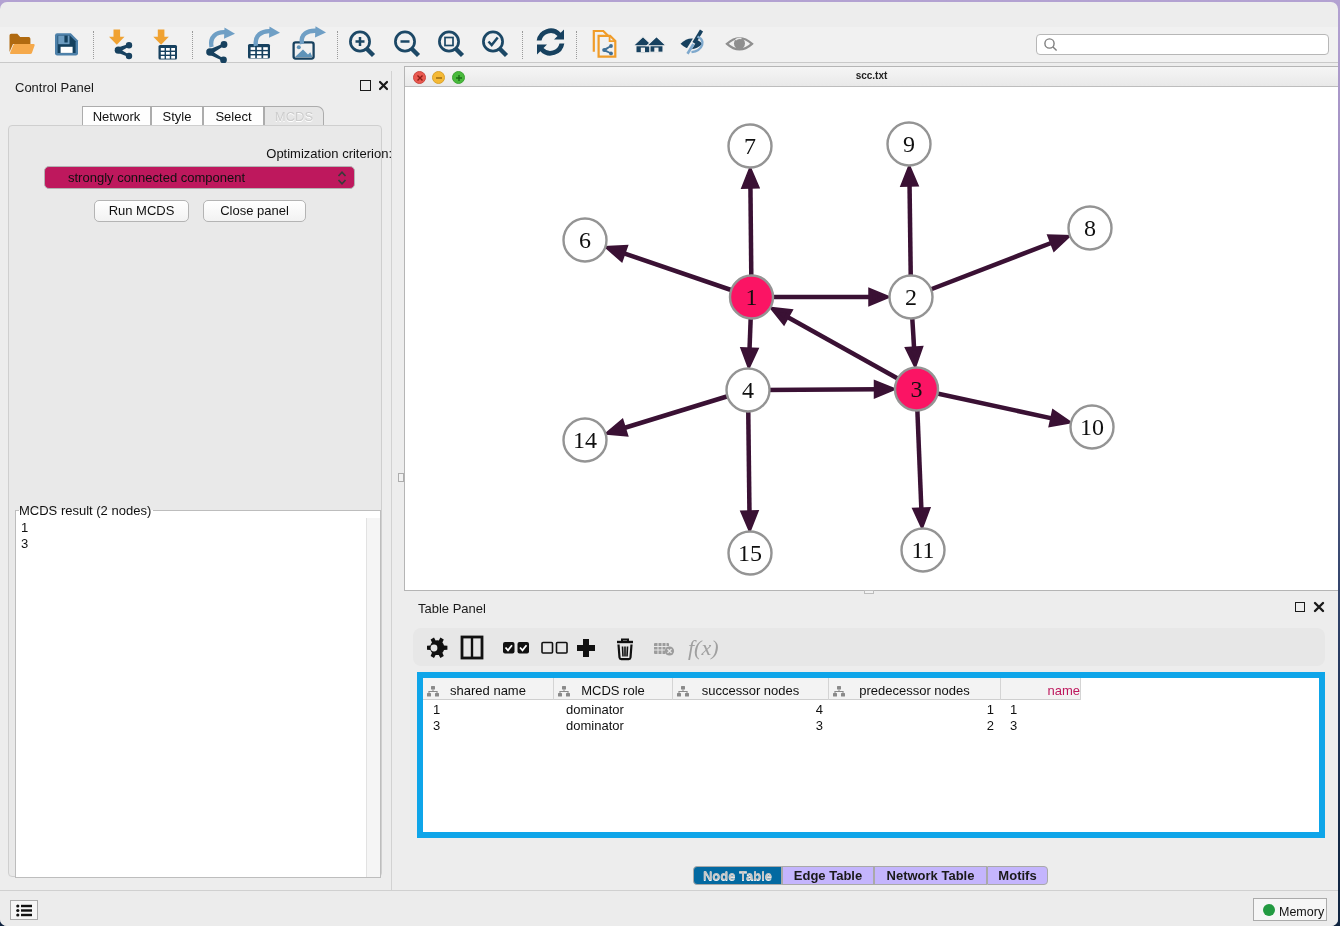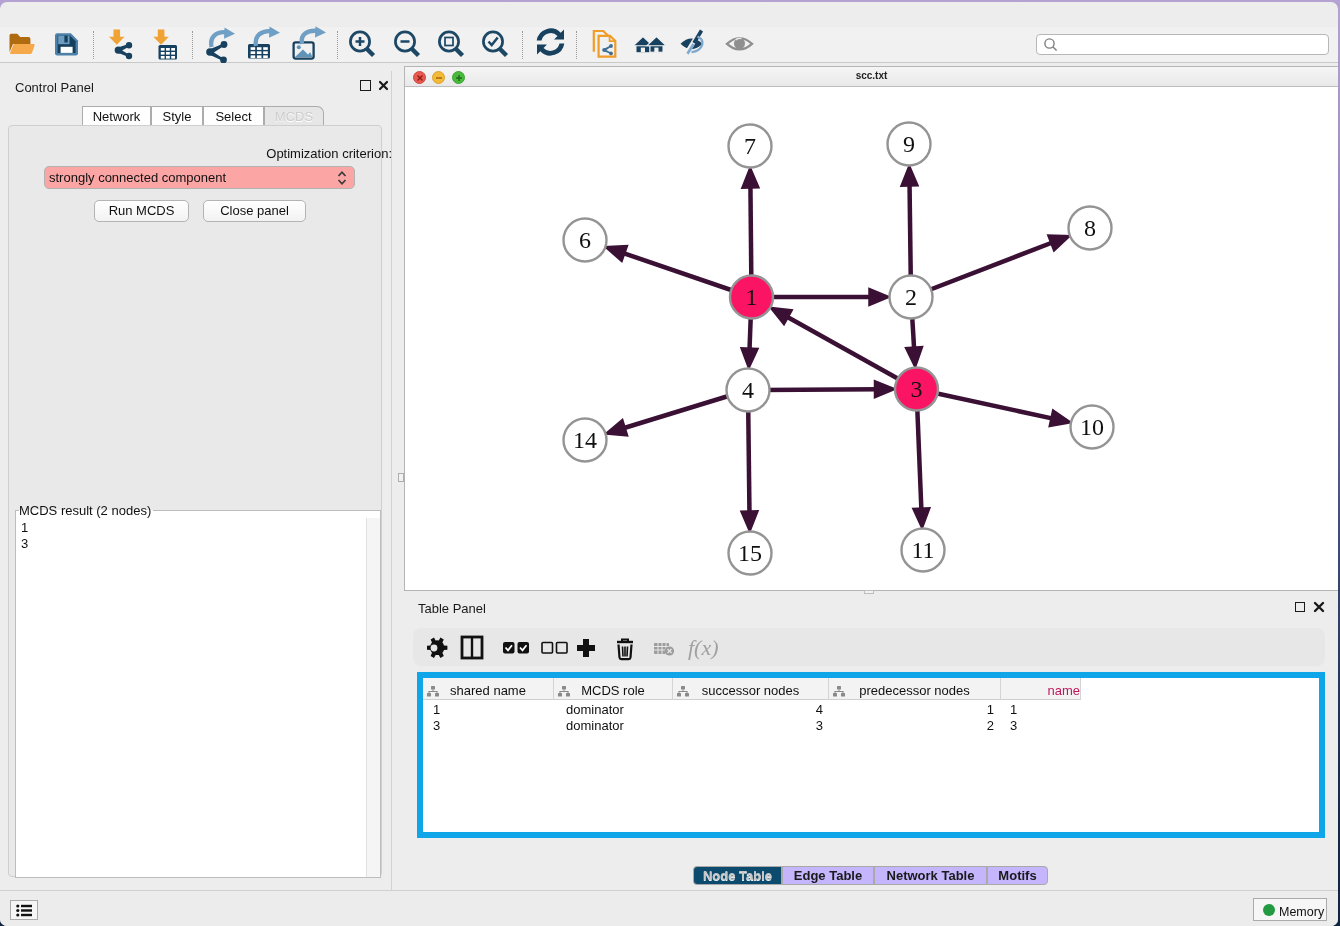--- a/index.html
+++ b/index.html
@@ -182,21 +182,21 @@
         <path d="M2 2 L9 9 M9 2 L2 9" stroke="#1a1a1a" stroke-width="2.2" stroke-linecap="round"></path>
       </svg>
     <div class="cptabs">
       <div class="ctab" style="left:0;width:69px">Network</div>
       <div class="ctab" style="left:69px;width:52px">Style</div>
       <div class="ctab" style="left:121px;width:61px">Select</div>
       <div class="ctab" style="left:182px;width:60px;background:#e6e6e6;border-bottom:none;height:24px;border-radius:0 7px 0 0;color:#ccc;text-shadow:0 1px 0 #fff">MCDS</div>
     </div>
     <div class="cbody"></div>
     <div style="position:absolute;left:0;width:392px;top:75px;text-align:right;font-size:13px;color:#111">Optimization criterion:</div>
-    <div style="position:absolute;left:44px;top:95px;width:311px;height:23px;background:#fca5a5;border:1px solid #b2b2b2;border-radius:5px;font-size:13px;line-height:21px;color:#111;padding-left:4px">strongly connected component
+    <div style="position:absolute;left:44px;top:95px;width:311px;height:23px;background:#be185d;border:1px solid #b2b2b2;border-radius:5px;font-size:13px;line-height:21px;color:#111;padding-left:23px">strongly connected component
       <svg style="position:absolute;right:7px;top:3px" width="10" height="16" viewBox="0 0 10 16">
           <path d="M1.5 6 L5 2.2 L8.5 6 M1.5 10 L5 13.8 L8.5 10" fill="none" stroke="#3a3a3a" stroke-width="1.7"></path>
         </svg>
     </div>
     <div class="btn" style="left:94px;top:129px;width:95px">Run MCDS</div>
     <div class="btn" style="left:203px;top:129px;width:103px">Close panel</div>
     <fieldset style="position:absolute;left:15px;top:432px;width:366px;height:375px;border:1px solid #bdbdbd;background:#fff">
       <legend style="font-size:13px;color:#111;margin-left:3px;padding:0 2px 0 0">MCDS result (2 nodes)</legend>
       <div style="position:absolute;inset:0;background:#fff"></div>
       <div style="position:absolute;top:0;bottom:0;right:0;width:14px;background:#f5f5f5;border-left:1px solid #e2e2e2"></div>
@@ -397,21 +397,21 @@
 </div>
 <div style="position:absolute;left:0;top:40px;right:0;height:16px;font-size:13px;color:#111">
 <span style="position:absolute;left:10px">3</span>
           <span style="position:absolute;left:143px">dominator</span>
           <span style="position:absolute;left:330px;width:70px;text-align:right">3</span>
           <span style="position:absolute;left:500px;width:71px;text-align:right">2</span>
           <span style="position:absolute;left:587px">3</span>
 </div>
       </div>
     <div class="btabs">
-      <div class="btab" style="left:289px;width:89px;background:#0c4a6e;color:#c6c6c6;border-radius:4px 0 0 4px;text-shadow:0 1px 0 #f4f4f4">Node Table</div>
+      <div class="btab" style="left:289px;width:89px;background:#0369a1;color:#c6c6c6;border-radius:4px 0 0 4px;text-shadow:0 1px 0 #f4f4f4">Node Table</div>
       <div class="btab" style="left:378px;width:92px">Edge Table</div>
       <div class="btab" style="left:470px;width:113px">Network Table</div>
       <div class="btab" style="left:583px;width:61px;border-radius:0 4px 4px 0">Motifs</div>
     </div>
   </div>
   <div style="position:absolute;left:398px;top:471px;width:6px;height:9px;background:#f2f2f2;border:1px solid #adadad"></div>
     <div style="position:absolute;left:864px;top:588px;width:10px;height:4px;background:#f2f2f2;border:1px solid #bdbdbd"></div>
   <div class="status">
     <div class="listbtn">
         <svg width="16" height="13" viewBox="0 0 16 13" style="position:absolute;left:5px;top:3px">

